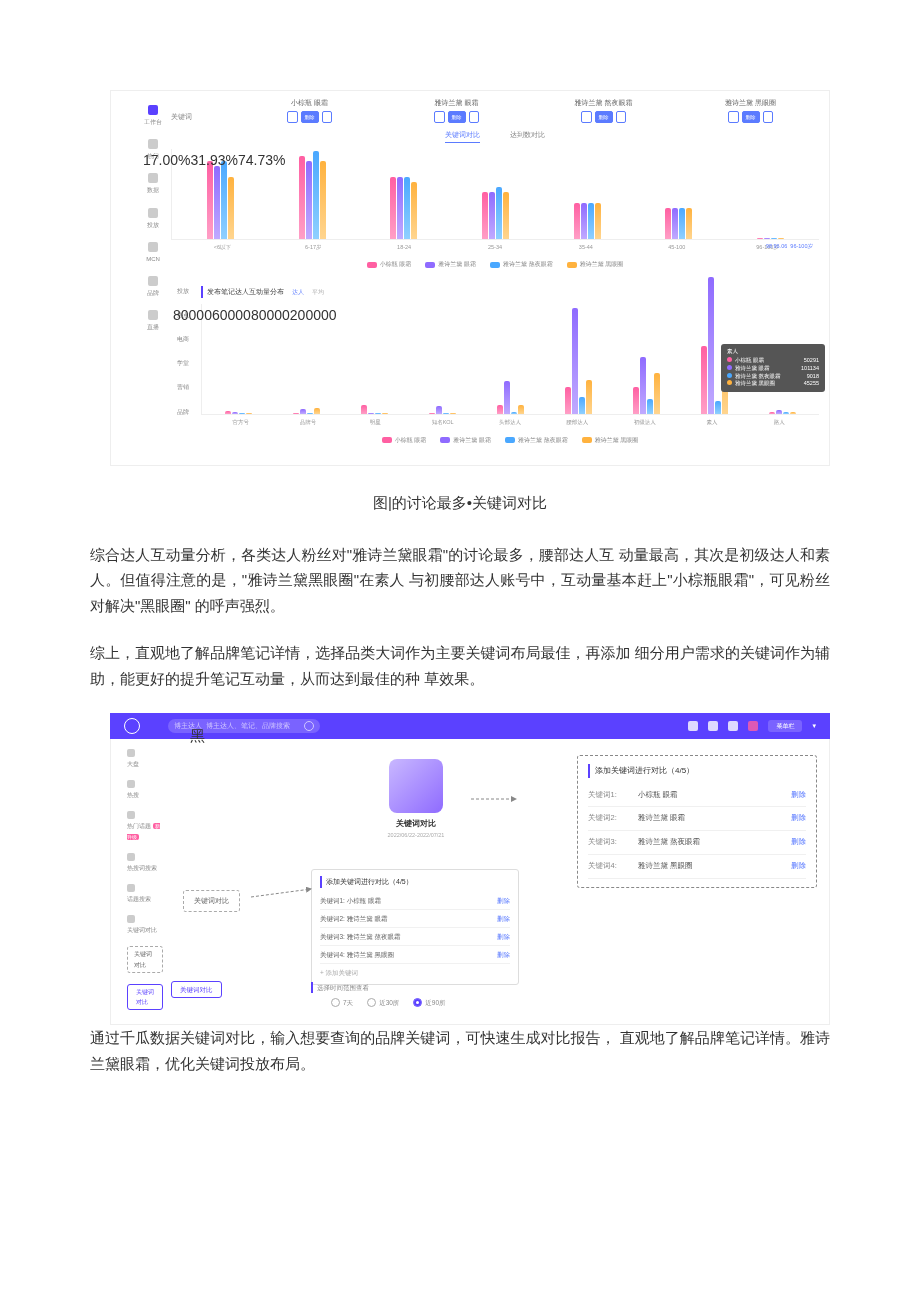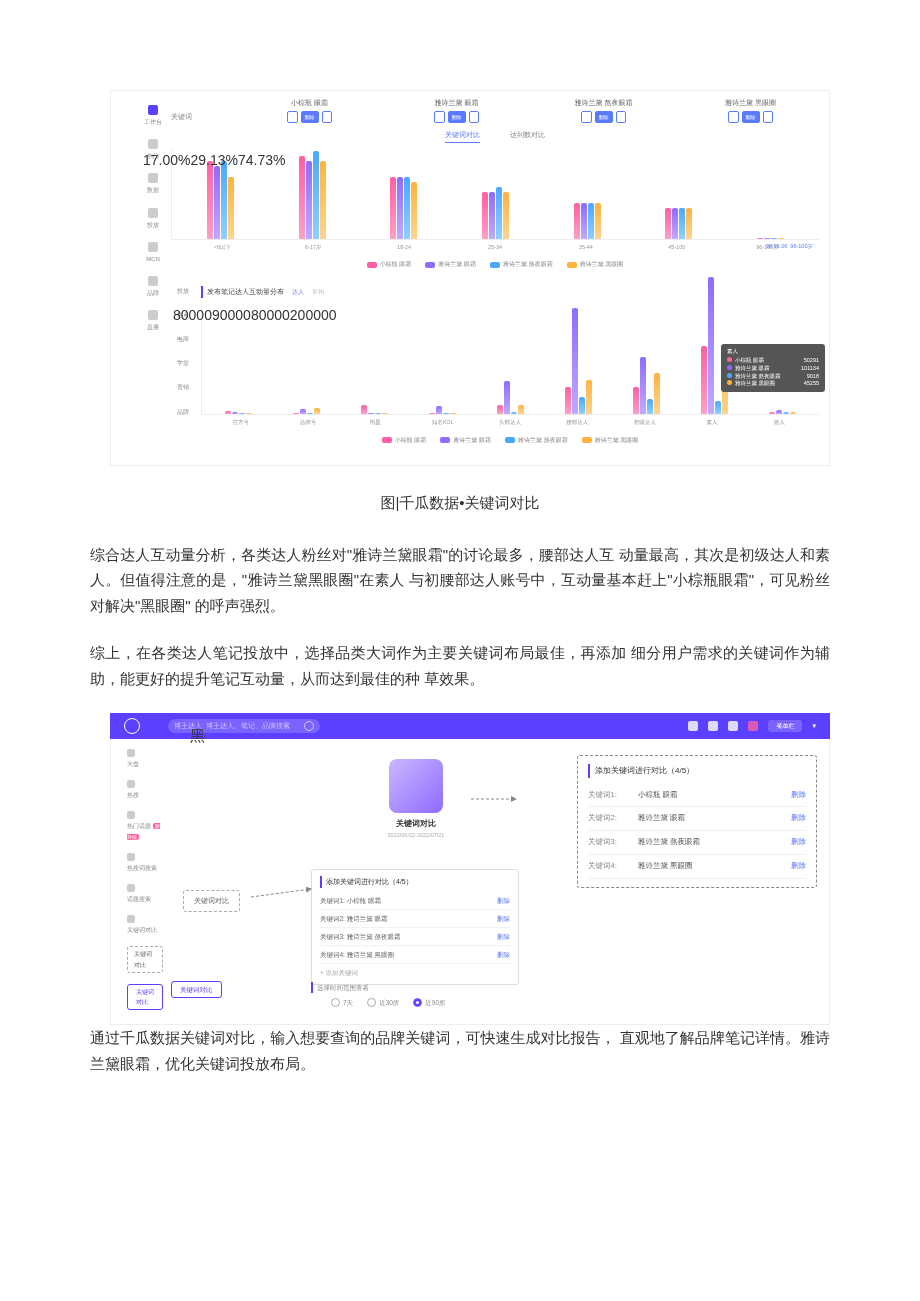--- a/index.html
+++ b/index.html
@@ -241,21 +241,21 @@
       </div>
               </div>
             </div>
         </div>
         <div class="metric-tabs">
           <span>关键词对比</span>
           <span>达到数对比</span>
         </div>
 
         <div class="bar-chart-wrap" style="position:relative;">
-          <div class="y-axis" id="y1"><span>17.00%</span><span>29.13%</span><span>74.73%</span></div>
+          <div class="y-axis" id="y1"><span>17.00%</span><span>31.93%</span><span>74.73%</span></div>
           <div class="bar-chart" id="chart1">
               <div class="group">
                 <div class="bar s1" style="height:77.6470588235294px"></div>
                 <div class="bar s2" style="height:72.47058823529412px"></div>
                 <div class="bar s3" style="height:77.6470588235294px"></div>
                 <div class="bar s4" style="height:62.117647058823536px"></div>
               </div>
               <div class="group">
                 <div class="bar s1" style="height:82.82352941176471px"></div>
                 <div class="bar s2" style="height:77.6470588235294px"></div>
@@ -340,21 +340,21 @@
        <span>品牌</span>
               </div>
             </div>
           <div style="flex:1;">
             <div class="section-title">
               <span>发布笔记达人互动量分布</span>
               <span class="tab">达人</span>
               <span class="tab2">平均</span>
             </div>
             <div class="bar-chart-wrap" style="position:relative;">
-              <div class="y-axis" id="y2"><span>80000</span><span>90000</span><span>80000</span><span>20000</span><span>0</span></div>
+              <div class="y-axis" id="y2"><span>80000</span><span>60000</span><span>80000</span><span>20000</span><span>0</span></div>
               <div class="bar-chart" id="chart2" style="height:110px;">
                   <div class="group">
                     <div class="bar s1" style="height:2.7px"></div>
                     <div class="bar s2" style="height:2.025px"></div>
                     <div class="bar s3" style="height:1px"></div>
                     <div class="bar s4" style="height:1px"></div>
                   </div>
                   <div class="group">
                     <div class="bar s1" style="height:1px"></div>
                     <div class="bar s2" style="height:4.725px"></div>
@@ -440,24 +440,24 @@
                 <span><span class="sw s2"></span>雅诗兰黛 眼霜</span>
                 <span><span class="sw s3"></span>雅诗兰黛 熬夜眼霜</span>
                 <span><span class="sw s4"></span>雅诗兰黛 黑眼圈</span>
               </div>
           </div>
         </div>
       </div>
     </div>
   </div>
 
-  <div class="caption">图|千瓜数据•关键词对比</div>
+  <div class="caption">图|的讨论最多•关键词对比</div>
 
   <p class="para">综合达人互动量分析，各类达人粉丝对"雅诗兰黛眼霜"的讨论最多，腰部达人互 动量最高，其次是初级达人和素人。但值得注意的是，"雅诗兰黛黑眼圈"在素人 与初腰部达人账号中，互动量基本赶上"小棕瓶眼霜"，可见粉丝对解决"黑眼圈" 的呼声强烈。</p>
-  <p class="para">综上，在各类达人笔记投放中，选择品类大词作为主要关键词布局最佳，再添加 细分用户需求的关键词作为辅助，能更好的提升笔记互动量，从而达到最佳的种 草效果。</p>
+  <p class="para">综上，直观地了解品牌笔记详情，选择品类大词作为主要关键词布局最佳，再添加 细分用户需求的关键词作为辅助，能更好的提升笔记互动量，从而达到最佳的种 草效果。</p>
 
   <div style="position:relative;">
     <span class="stray" style="top:10px;">黑</span>
     <div class="fig2-outer">
       <div class="fig2-bar">
         <div class="left">
           <span style="width:14px;height:14px;border:1.5px solid #fff;border-radius:50%;display:inline-block;"></span>
           <span style="width:8px;height:8px;display:inline-block;"></span>
           <span class="search">
             <span>博主达人</span>

